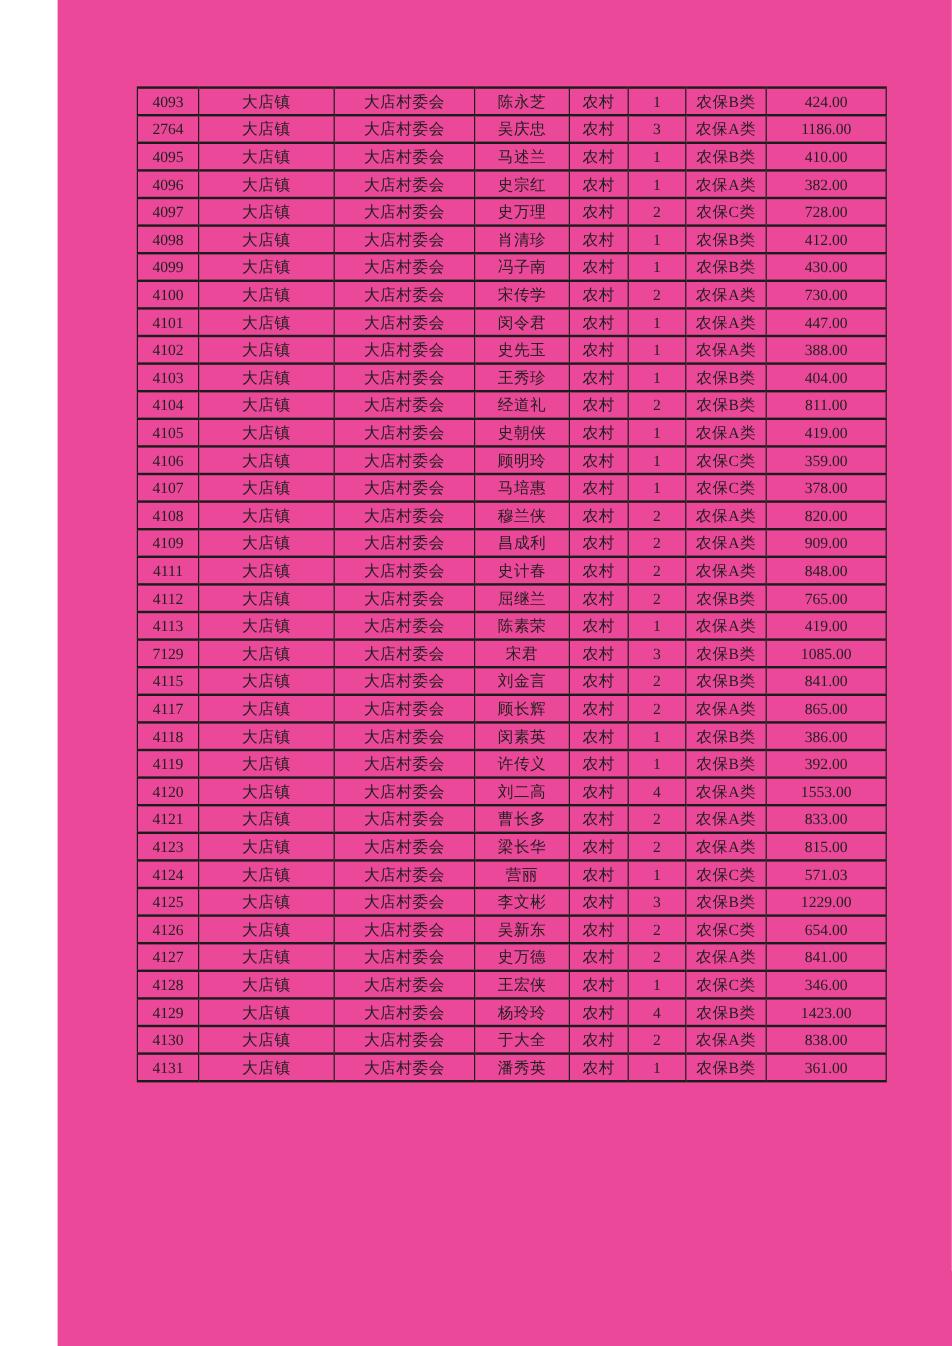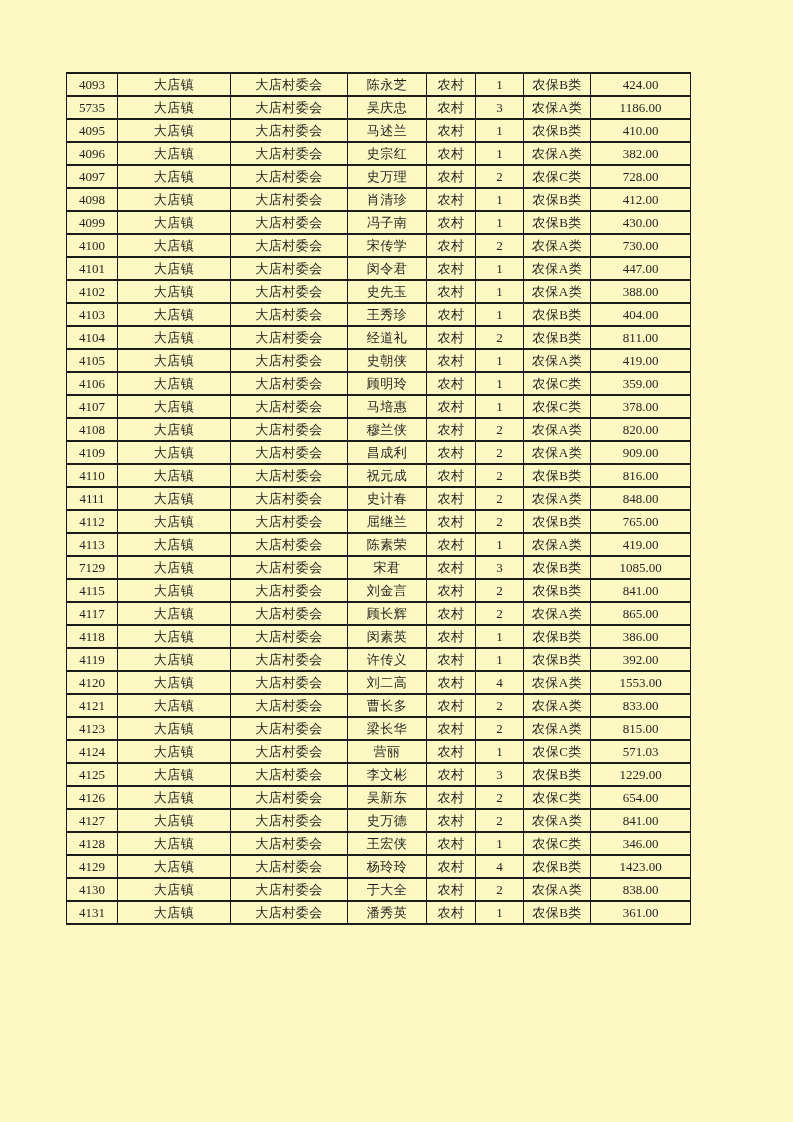--- a/index.html
+++ b/index.html
@@ -10,21 +10,22 @@
     width: 793px;
     height: 1122px;
     background: #ffffff;
     position: relative;
     font-family: "Liberation Serif", "DejaVu Serif", serif;
     overflow: hidden;
   }
   .page {
     position: absolute;
     inset: 0;
-    background: #fef9c3;
+    background: #ec4899;
+    margin-left: 48px;
   }
   table.grid {
     position: absolute;
     left: 66px;
     top: 72px;
     width: 624px;
     border-collapse: collapse;
     table-layout: fixed;
   }
   table.grid td {
@@ -75,21 +76,21 @@
     <td class="num">4093</td>
     <td>大店镇</td>
     <td>大店村委会</td>
     <td>陈永芝</td>
     <td>农村</td>
     <td class="num">1</td>
     <td>农保B类</td>
     <td class="num">424.00</td>
   </tr>
         <tr>
-    <td class="num">5735</td>
+    <td class="num">2764</td>
     <td>大店镇</td>
     <td>大店村委会</td>
     <td>吴庆忠</td>
     <td>农村</td>
     <td class="num">3</td>
     <td>农保A类</td>
     <td class="num">1186.00</td>
   </tr>
         <tr>
     <td class="num">4095</td>
@@ -233,30 +234,20 @@
   </tr>
         <tr>
     <td class="num">4109</td>
     <td>大店镇</td>
     <td>大店村委会</td>
     <td>昌成利</td>
     <td>农村</td>
     <td class="num">2</td>
     <td>农保A类</td>
     <td class="num">909.00</td>
-  </tr>
-        <tr>
-    <td class="num">4110</td>
-    <td>大店镇</td>
-    <td>大店村委会</td>
-    <td>祝元成</td>
-    <td>农村</td>
-    <td class="num">2</td>
-    <td>农保B类</td>
-    <td class="num">816.00</td>
   </tr>
         <tr>
     <td class="num">4111</td>
     <td>大店镇</td>
     <td>大店村委会</td>
     <td>史计春</td>
     <td>农村</td>
     <td class="num">2</td>
     <td>农保A类</td>
     <td class="num">848.00</td>

